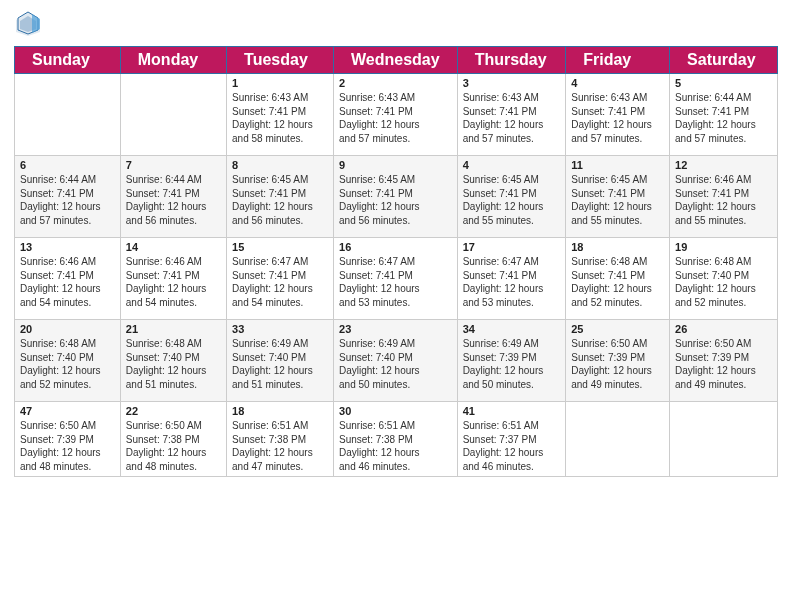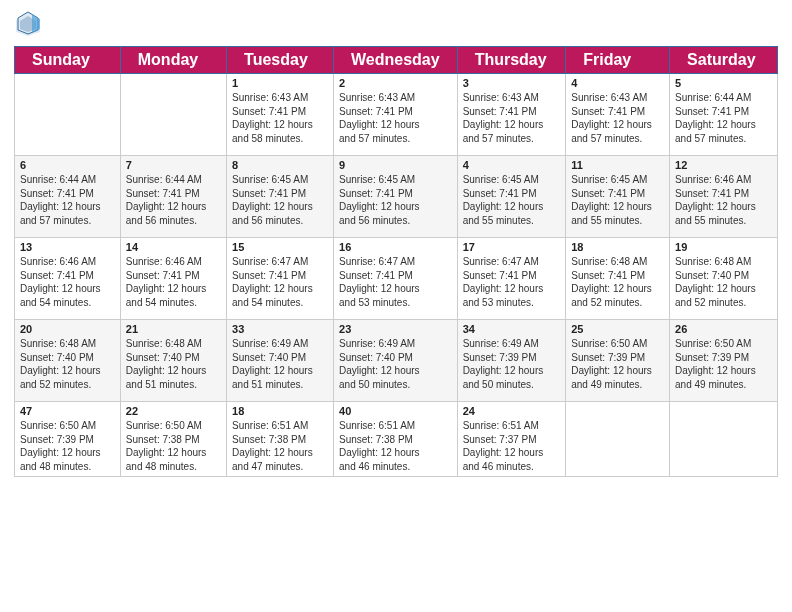--- a/index.html
+++ b/index.html
@@ -337,28 +337,28 @@
 and 48 minutes.</div>
           </td>
           <td>
             <div class="day-num">18</div>
             <div class="day-info" style="white-space: pre-line;">Sunrise: 6:51 AM
 Sunset: 7:38 PM
 Daylight: 12 hours
 and 47 minutes.</div>
           </td>
           <td>
-            <div class="day-num">40</div>
+            <div class="day-num">30</div>
             <div class="day-info" style="white-space: pre-line;">Sunrise: 6:51 AM
 Sunset: 7:38 PM
 Daylight: 12 hours
 and 46 minutes.</div>
           </td>
           <td>
-            <div class="day-num">24</div>
+            <div class="day-num">41</div>
             <div class="day-info" style="white-space: pre-line;">Sunrise: 6:51 AM
 Sunset: 7:37 PM
 Daylight: 12 hours
 and 46 minutes.</div>
           </td>
           <td class="empty"></td>
           <td class="empty"></td>
         </tr>
       </tbody>
   </table>

